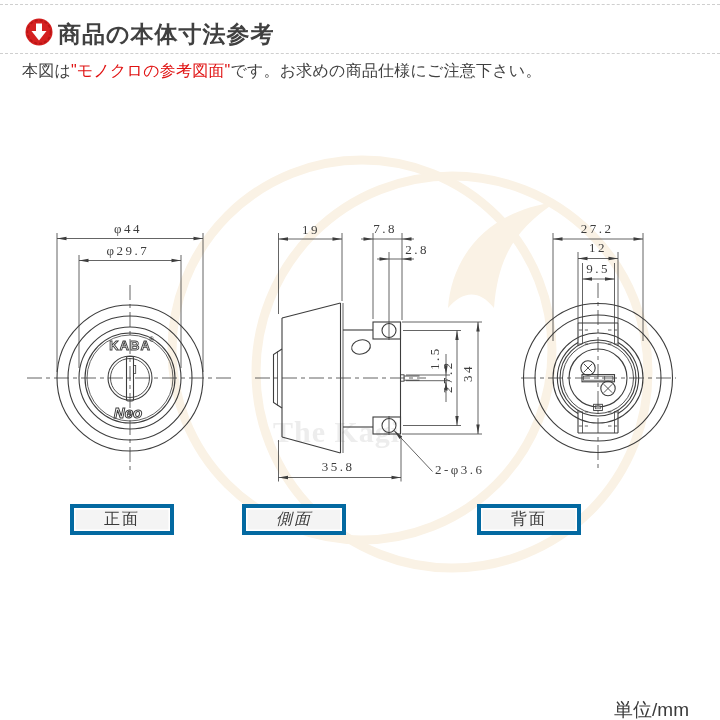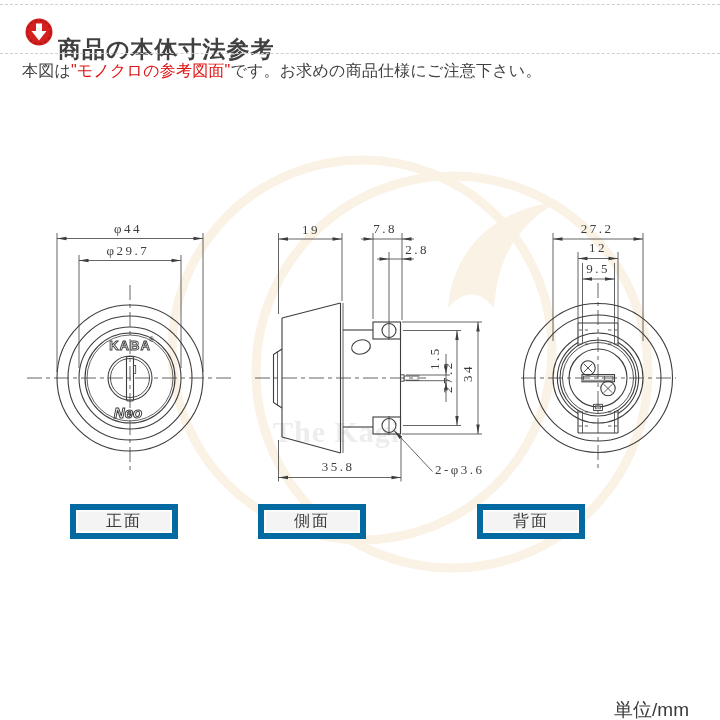--- a/index.html
+++ b/index.html
@@ -5,36 +5,36 @@
   html,body{margin:0;padding:0;}
   body{
     width:720px;height:720px;position:relative;background:#ffffff;
     font-family:"Liberation Sans", sans-serif;overflow:hidden;
   }
   .rule{position:absolute;left:0;width:720px;border-top:1px dashed #cfcfcf;height:0;}
   .rule-top{top:4px;}
   .rule-mid{top:53px;}
   .badge{position:absolute;left:24px;top:17px;width:30px;height:30px;}
   .page-title{
-    position:absolute;left:58px;top:34px;font-size:23px;font-weight:bold;
+    position:absolute;left:58px;top:19px;font-size:23px;font-weight:bold;
     color:#404040;letter-spacing:1px;white-space:nowrap;
   }
   .note{
     position:absolute;left:22px;top:61px;font-size:16px;color:#404040;
     white-space:nowrap;letter-spacing:0.2px;
   }
   .note .hl{color:#e01212;}
   .view-label{
     position:absolute;width:96px;height:23px;background:#f4f4f4;
-    border:6px solid #0369a1;box-shadow:inset 0 0 0 1.5px #ffffff;
+    border:4px solid #0369a1;box-shadow:inset 0 0 0 1.5px #ffffff;
     display:flex;align-items:center;justify-content:center;
     font-size:16px;color:#3a3a3a;letter-spacing:2px;top:504px;
   }
   .label-front{left:70px;}
-  .label-side{left:258px;}
+  .label-side{left:242px;font-style:italic;}
   .label-back{left:477px;text-align:center;}
   .unit-note{
     position:absolute;right:31px;top:679px;font-size:19px;color:#3a3a3a;margin-top:18px;
   }
   svg.drawing{position:absolute;left:0;top:0;}
   .dim{
     font-family:"Liberation Serif", serif;font-size:13px;fill:#3d3d3d;
     letter-spacing:2.5px;text-anchor:middle;
   }
   .dim-left{text-anchor:start;}

